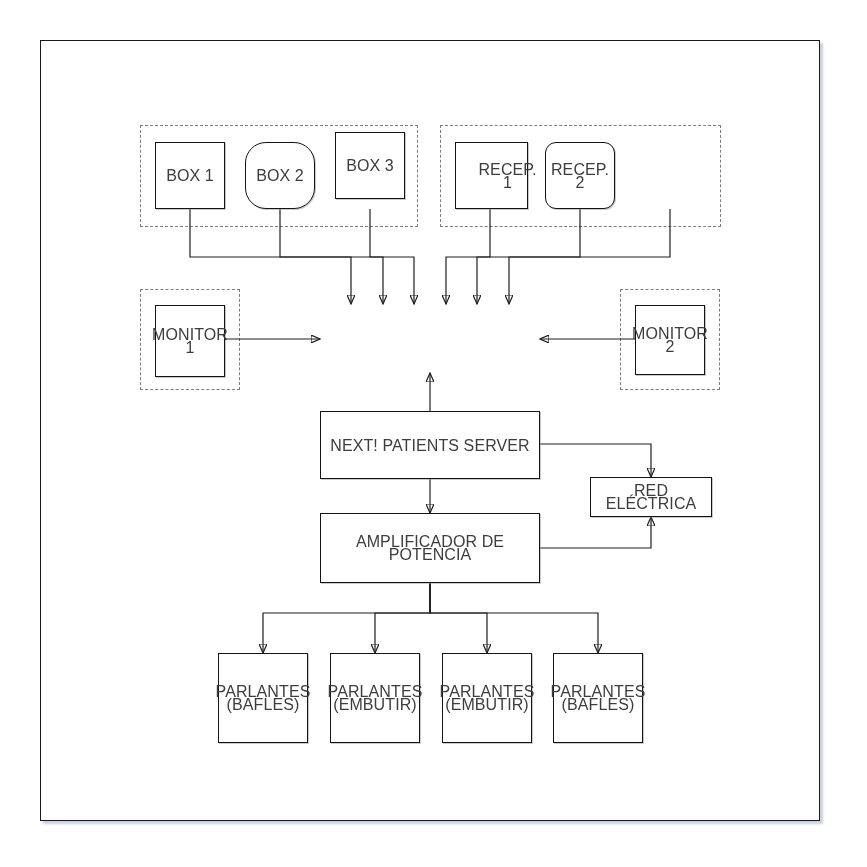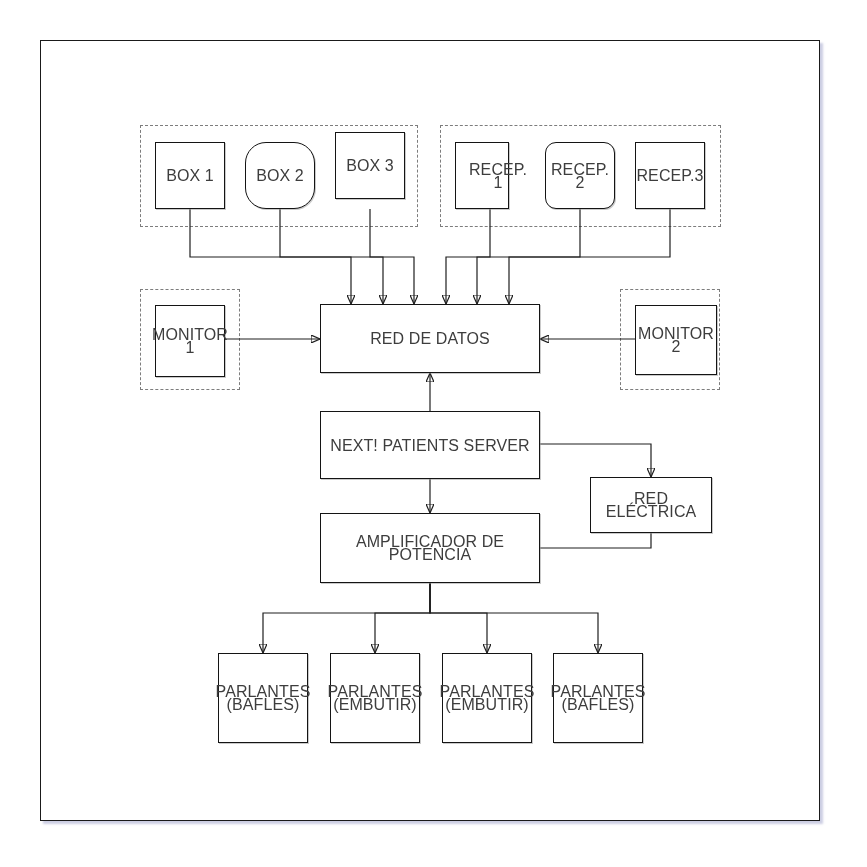--- a/index.html
+++ b/index.html
@@ -89,50 +89,44 @@
   <div class="node" style="left:155px; top:142px; width:70px; height:67px;">
     <span>BOX 1</span>
   </div>
   <div class="node" style="left:245px; top:142px; width:70px; height:67px;border-radius:21px;">
     <span>BOX 2</span>
   </div>
   <div class="node" style="left:335px; top:132px; width:70px; height:67px;">
     <span>BOX 3</span>
   </div>
 
-  <div class="node" style="left:455px; top:142px; width:54px; height:67px;padding-left:37px;">
+  <div class="node" style="left:455px; top:142px; width:73px; height:67px;padding-left:37px;">
     <span>RECEP. 1</span>
   </div>
   <div class="node" style="left:545px; top:142px; width:70px; height:67px;border-radius:11px;">
     <span>RECEP. 2</span>
   </div>
-  <div class="node" style="left:635px; top:142px; width:70px; height:67px;">
-    <span>RECEP.3</span>
-  </div>
 
   <div class="node" style="left:155px; top:305px; width:70px; height:72px;">
     <span>MONITOR 1</span>
   </div>
-  <div class="node" style="left:635px; top:305px; width:82px; height:70px;">
+  <div class="node" style="left:635px; top:305px; width:70px; height:70px;">
     <span>MONITOR 2</span>
   </div>
 
-  <div class="node" style="left:320px; top:304px; width:220px; height:69px;">
-    <span>RED DE DATOS</span>
-  </div>
 
   <div class="node" style="left:320px; top:513px; width:220px; height:70px;">
     <span>AMPLIFICADOR DE POTENCIA</span>
   </div>
 
   <div class="node" style="left:320px; top:411px; width:220px; height:68px;">
     <span>NEXT! PATIENTS SERVER</span>
   </div>
 
-  <div class="node" style="left:590px; top:477px; width:122px; height:56px;">
+  <div class="node" style="left:590px; top:477px; width:122px; height:40px;">
     <span>RED ELÉCTRICA</span>
   </div>
 
   <div class="node" style="left:218px; top:653px; width:90px; height:90px;">
     <span>PARLANTES (BAFLES)</span>
   </div>
   <div class="node" style="left:330px; top:653px; width:90px; height:90px;">
     <span>PARLANTES (EMBUTIR)</span>
   </div>
   <div class="node" style="left:442px; top:653px; width:90px; height:90px;">

